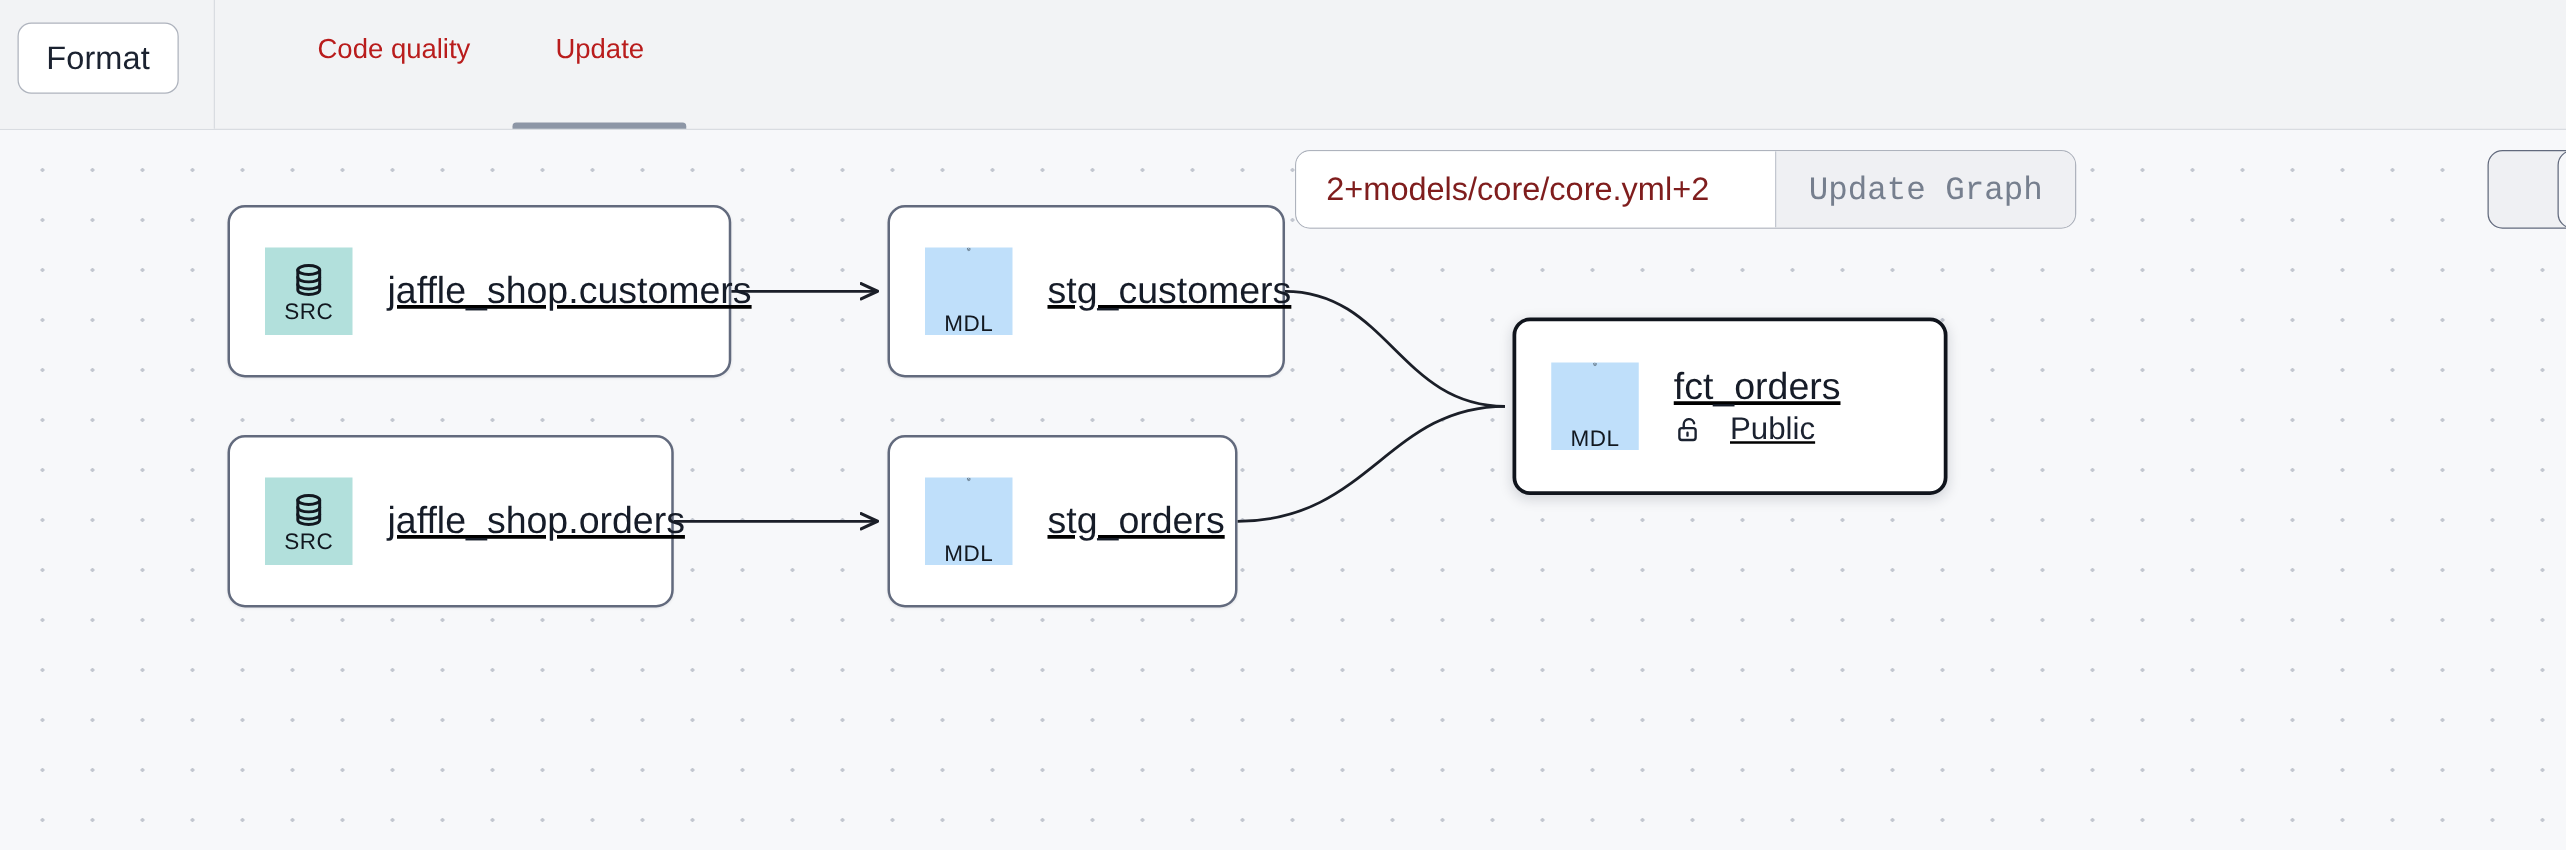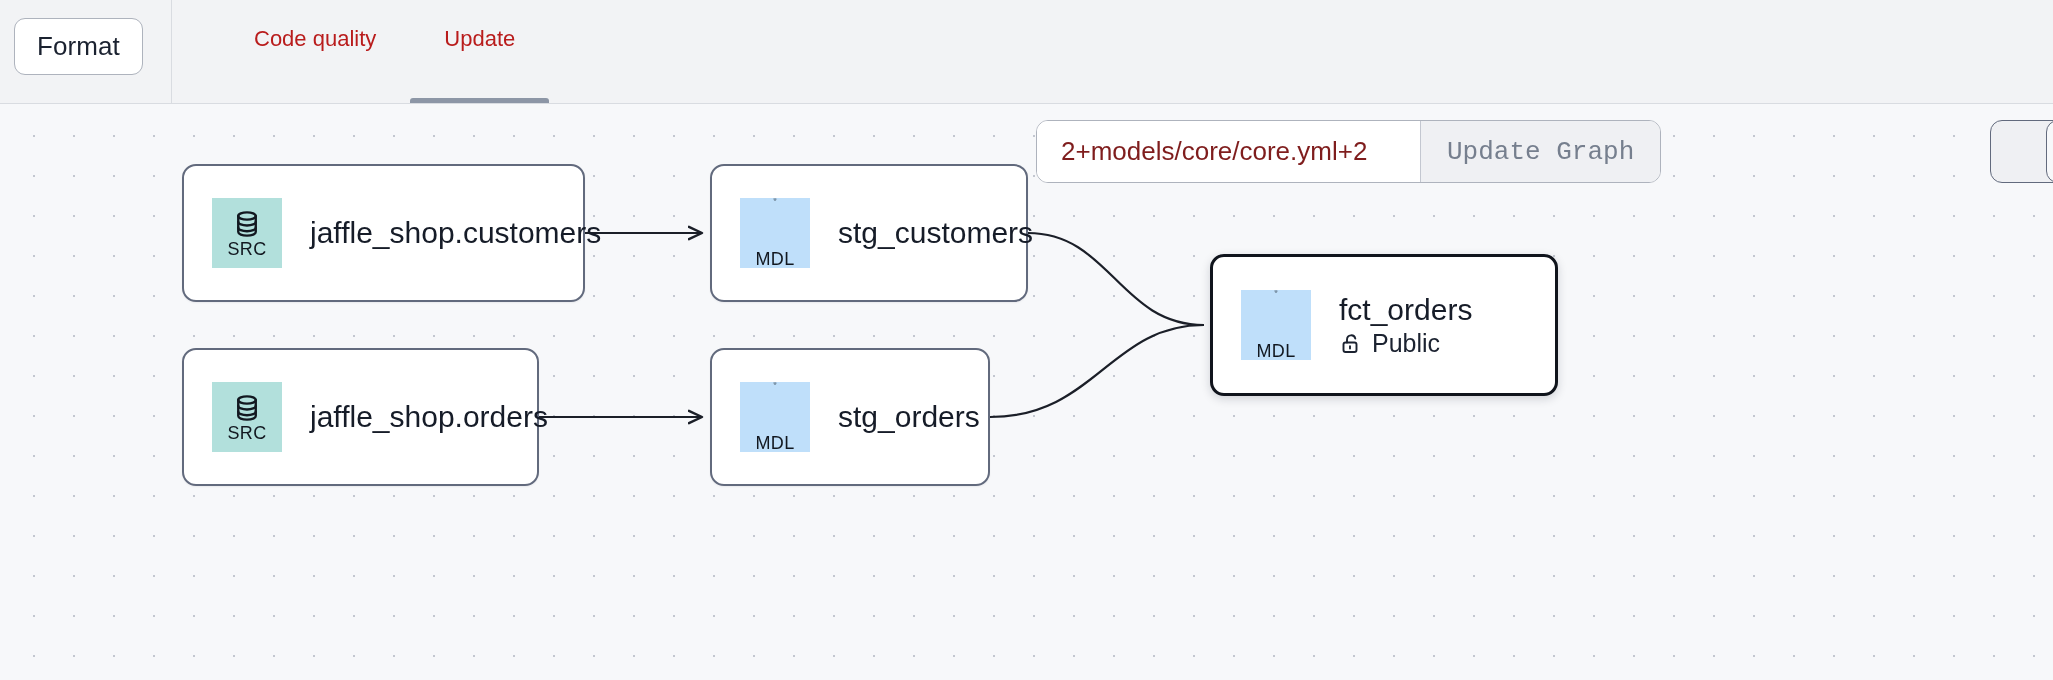--- a/index.html
+++ b/index.html
@@ -96,24 +96,24 @@
     flex: 0 0 auto;
   }
   .badge.src { background: #b2e0dc; }
   .badge.mdl { background: #bfdffa; gap: 48px; }
   .badge svg { display: block; }
   .badge-label {
     font-size: 18px; font-weight: 500;
     color: #121820; letter-spacing: .4px;
     margin-top: 1px; line-height: 1;
   }
-  .node-text { margin-left: 28px; display: flex; flex-direction: column; justify-content: center; }
+  .node-text { margin-left: 28px; display: flex; flex-direction: column; justify-content: center; text-decoration: underline; }
   .node-title { font-size: 30px; color: #161c28; line-height: 1.18; white-space: nowrap; }
   .node-sub {
-    display: flex; align-items: center; gap: 9px;
+    display: flex; align-items: center; gap: 21px;
     font-size: 25px; color: #1b2230; margin-top: 3px; line-height: 1.1;
   }
   .node-sub svg { display: block; flex: 0 0 auto; }
 
   
   #node-src-customers { left: 182px;  top: 60px;  width: 403px; height: 138px; }
   #node-stg-customers { left: 710px;  top: 60px;  width: 318px; height: 138px; }
   #node-src-orders    { left: 182px;  top: 244px; width: 357px; height: 138px; }
   #node-stg-orders    { left: 710px;  top: 244px; width: 280px; height: 138px; }
   #node-fct-orders    { left: 1210px; top: 150px; width: 348px; height: 142px; }

